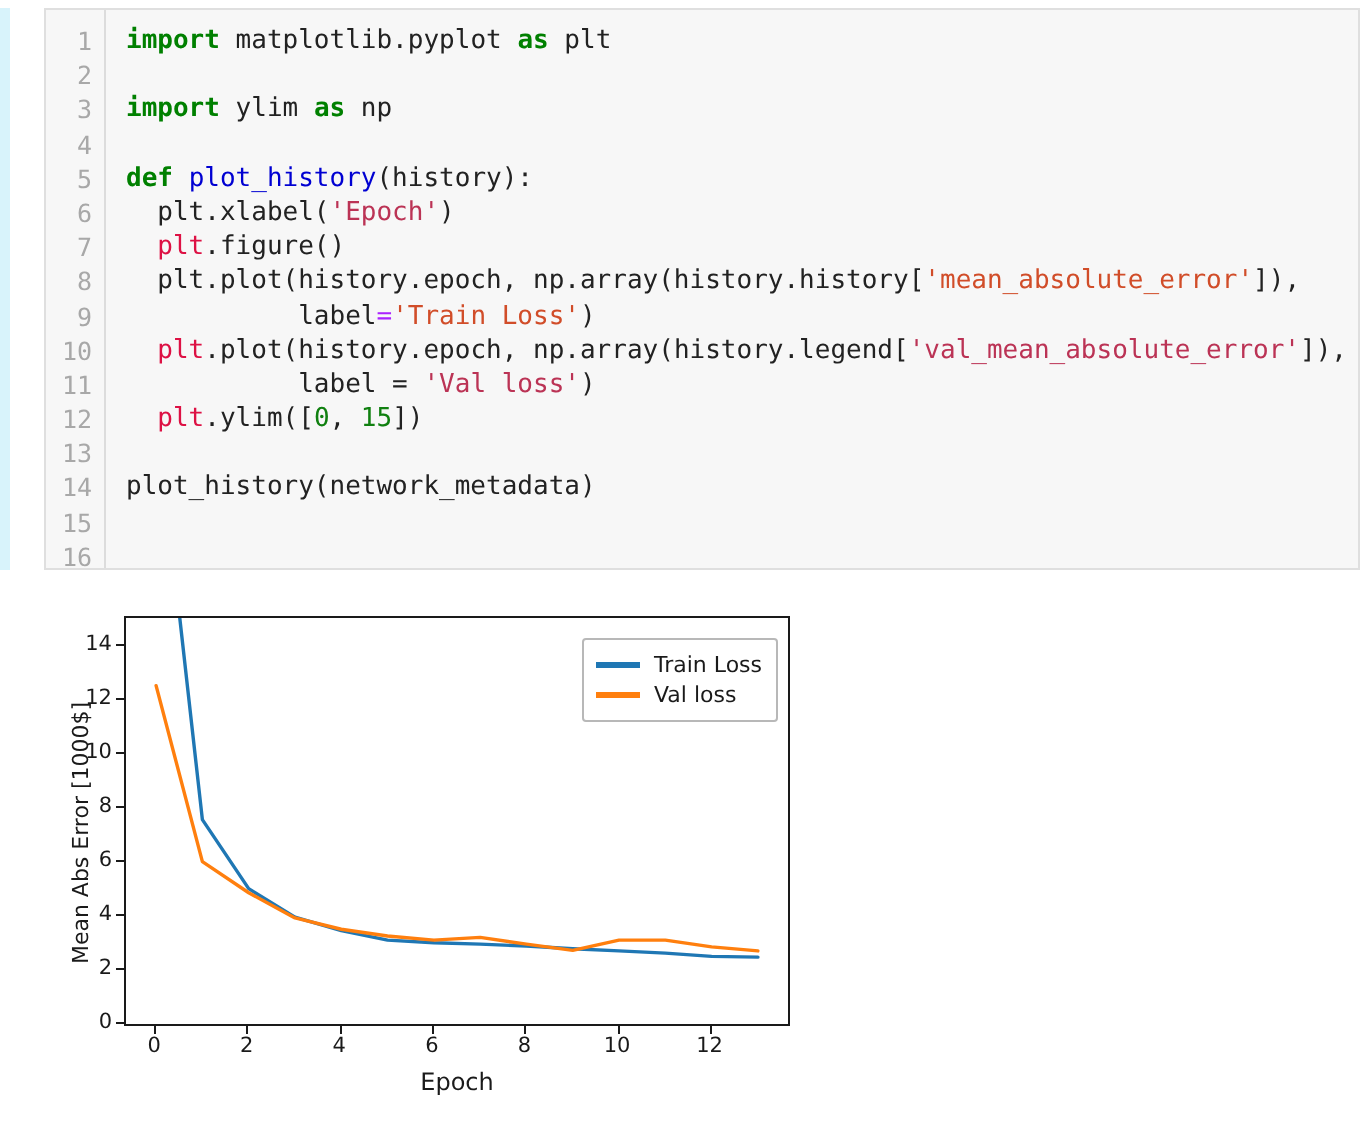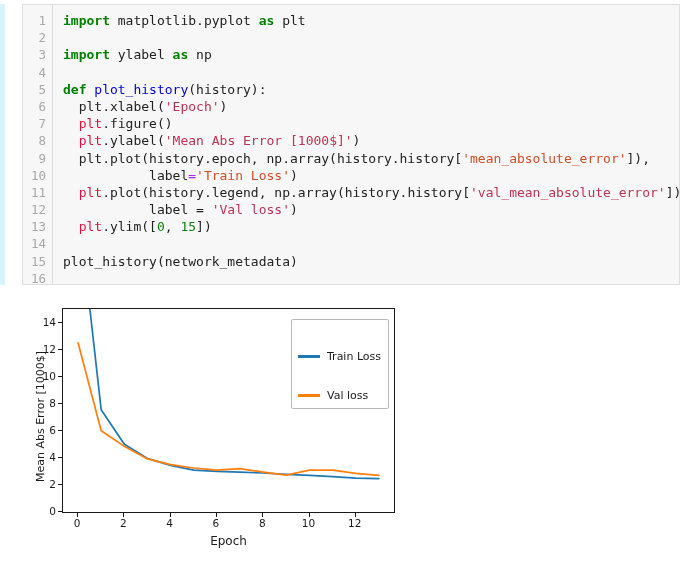--- a/index.html
+++ b/index.html
@@ -169,21 +169,20 @@
     background: #ffffff;
     border: 1px solid #b8b8b8;
     border-radius: 2px;
     padding: 5px 7px 5px 6px;
     box-sizing: border-box;
   }
   .legend-row {
     display: flex;
     align-items: center;
     height: 15px;
-    margin-top: 24px;
   }
   .legend-swatch {
     width: 22px;
     height: 2.6px;
     margin-right: 7px;
     flex: 0 0 22px;
   }
   .legend-text {
     font-family: "DejaVu Sans", sans-serif;
     font-size: 11px;
@@ -211,29 +210,28 @@
         <span class="lineno">11</span>
         <span class="lineno">12</span>
         <span class="lineno">13</span>
         <span class="lineno">14</span>
         <span class="lineno">15</span>
         <span class="lineno">16</span>
       </div>
     <div id="code-area">
         <div class="codeline"><span class="kw">import</span><span class="plain"> matplotlib.pyplot </span><span class="kw">as</span><span class="plain"> plt</span></div>
         <div class="codeline">&nbsp;</div>
-        <div class="codeline"><span class="kw">import</span><span class="plain"> ylabel </span><span class="kw">as</span><span class="plain"> np</span></div>
+        <div class="codeline"><span class="kw">import</span><span class="plain"> ylim </span><span class="kw">as</span><span class="plain"> np</span></div>
         <div class="codeline">&nbsp;</div>
         <div class="codeline"><span class="kw">def</span><span class="plain"> </span><span class="fn">plot_history</span><span class="plain">(history):</span></div>
         <div class="codeline"><span class="plain">  plt.xlabel(</span><span class="str">'Epoch'</span><span class="plain">)</span></div>
         <div class="codeline"><span class="plain">  </span><span class="mod">plt</span><span class="plain">.figure()</span></div>
-        <div class="codeline"><span class="plain">  </span><span class="mod">plt</span><span class="plain">.ylabel(</span><span class="str">'Mean Abs Error [1000$]'</span><span class="plain">)</span></div>
         <div class="codeline"><span class="plain">  plt.plot(history.epoch, np.array(history.history[</span><span class="str2">'mean_absolute_error'</span><span class="plain">]),</span></div>
         <div class="codeline"><span class="plain">           label</span><span class="op">=</span><span class="str2">'Train Loss'</span><span class="plain">)</span></div>
-        <div class="codeline"><span class="plain">  </span><span class="mod">plt</span><span class="plain">.plot(history.legend, np.array(history.history[</span><span class="str">'val_mean_absolute_error'</span><span class="plain">]),</span></div>
+        <div class="codeline"><span class="plain">  </span><span class="mod">plt</span><span class="plain">.plot(history.epoch, np.array(history.legend[</span><span class="str">'val_mean_absolute_error'</span><span class="plain">]),</span></div>
         <div class="codeline"><span class="plain">           label = </span><span class="str">'Val loss'</span><span class="plain">)</span></div>
         <div class="codeline"><span class="plain">  </span><span class="mod">plt</span><span class="plain">.ylim([</span><span class="num">0</span><span class="plain">, </span><span class="num">15</span><span class="plain">])</span></div>
         <div class="codeline">&nbsp;</div>
         <div class="codeline"><span class="plain">plot_history(network_metadata)</span></div>
       </div>
   </div>
 </div>
 
 <div id="figure">
   <div id="ylabel">Mean Abs Error [1000$]</div>

